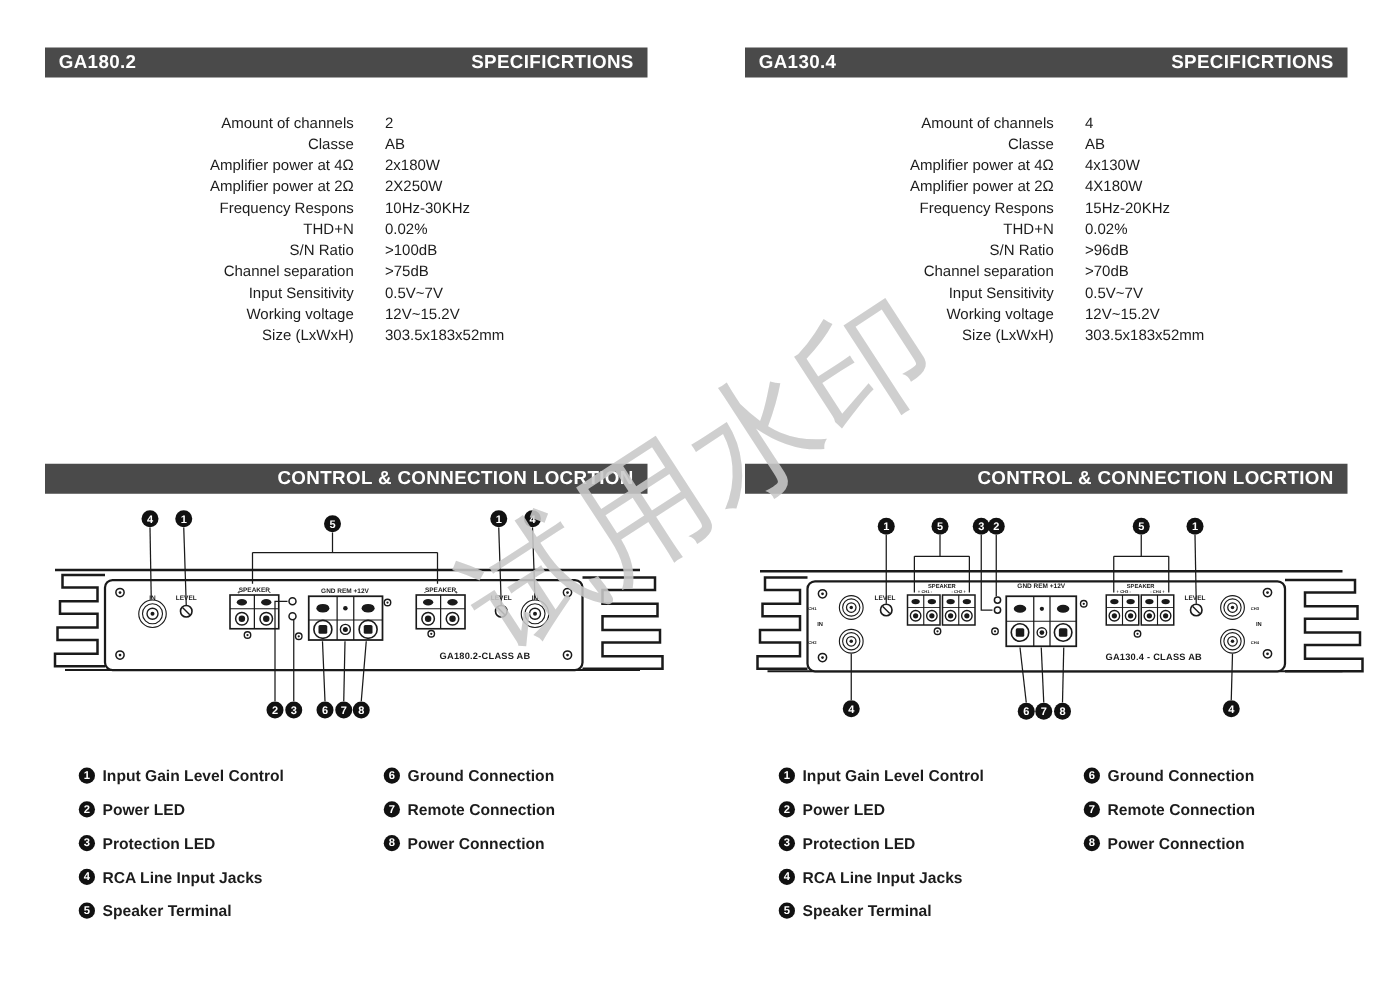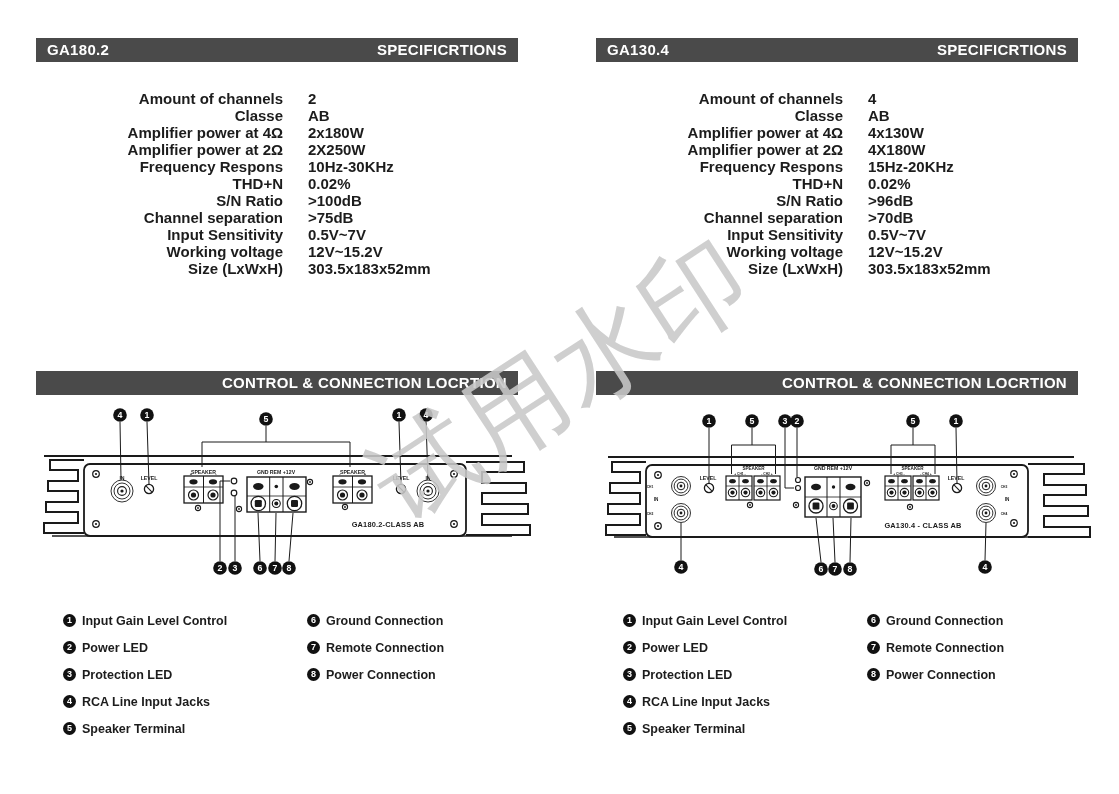--- a/index.html
+++ b/index.html
@@ -11,21 +11,21 @@
   #page-1{left:36px;}
   #page-2{left:596px;}
   .bar{
     position:absolute;left:0;width:482px;height:24px;background:#4a4a4a;color:#fff;
     font-weight:bold;font-size:15px;line-height:24px;letter-spacing:.3px;
     padding:0 11px;box-sizing:border-box;display:flex;justify-content:space-between;text-align:right;
   }
   .bar-spec{top:38px;}
   .bar-control{top:371px;justify-content:flex-end;}
   .specs{position:absolute;top:90px;left:0;width:482px;}
-  .spec-row{display:flex;font-size:15px;font-weight:bold;line-height:17px;}
+  .spec-row{display:flex;font-size:12px;font-weight:normal;line-height:17px;}
   .spec-label{width:247px;text-align:right;white-space:nowrap;}
   .spec-value{margin-left:25px;white-space:nowrap;}
   .diagram{position:absolute;top:400px;left:-2px;}
   .legend-col{position:absolute;top:607px;font-size:12.5px;font-weight:bold;}
   .legend-col.c1{left:27px;}
   .legend-col.c2{left:271px;}
   .legend-item{height:27px;display:flex;align-items:center;white-space:nowrap;}
   .bullet{
     width:13px;height:13px;border-radius:50%;background:#111;color:#fff;flex:none;
     font-size:9px;line-height:13px;text-align:center;margin-right:6px;font-weight:bold;

